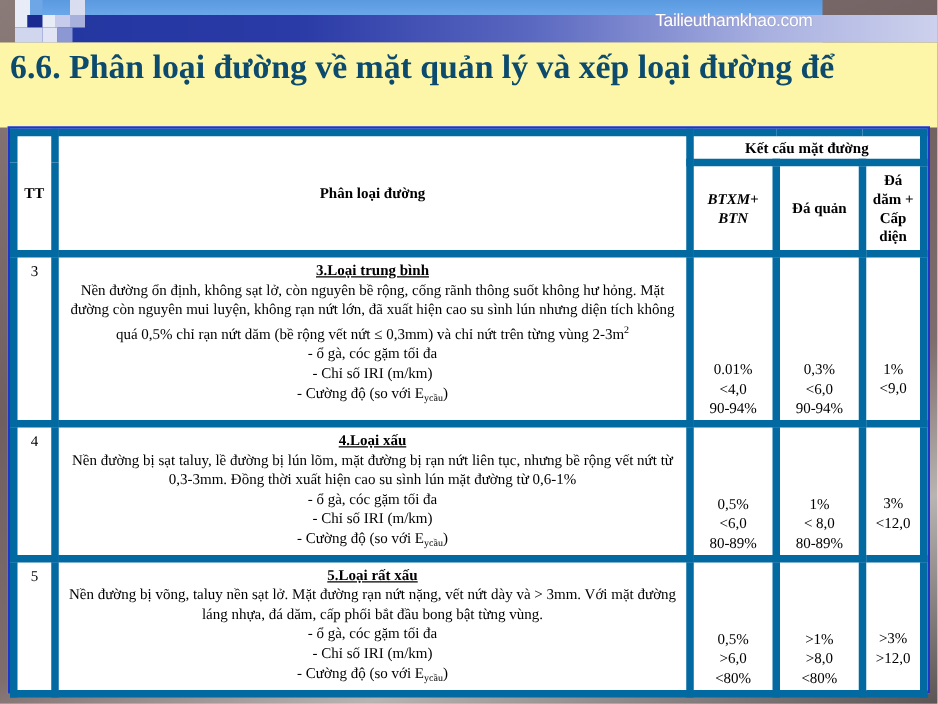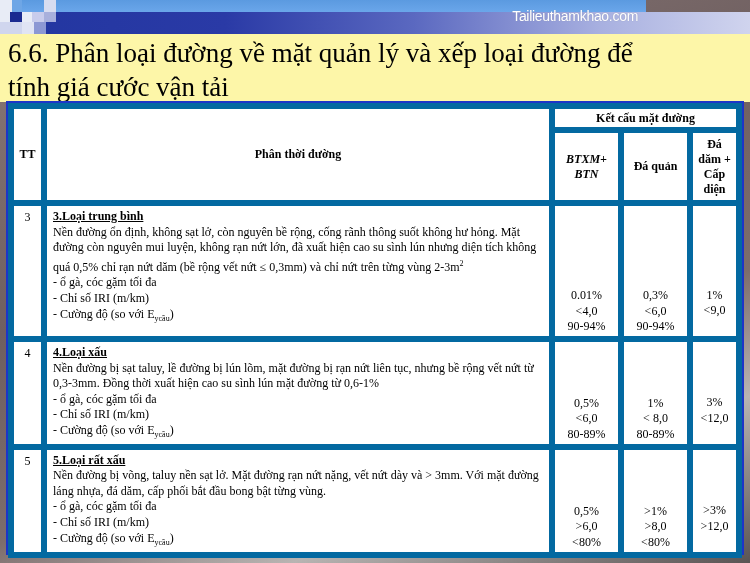--- a/index.html
+++ b/index.html
@@ -2,61 +2,61 @@
 <html><head>
 <meta charset="utf-8">
 <style>
   html, body { margin:0; padding:0; }
   body {
     width:750px; height:563px; overflow:hidden; position:relative;
     background: linear-gradient(160deg, #8a7a78 0%, #6f5f60 40%, #7d6d6c 65%, #b8b4b2 80%, #5a5454 100%);
     font-family: "Liberation Serif", serif;
   }
   .topbar {
-    position:absolute; left:0; top:0; width:646px; height:34px;
+    position:absolute; left:12px; top:0; width:646px; height:34px;
     background: linear-gradient(180deg, #5b9ae0 0%, #6aa6ea 35%, #2a3aa0 36%, #3244a8 60%, #8a98d8 85%, #c8cde8 100%);
   }
   .topbar-stripe {
     position:absolute; left:0; top:12px; width:750px; height:22px;
     background: linear-gradient(90deg, #2236a0 0%, #2a3aa6 30%, #5a68c0 55%, #a8b0e0 80%, #d0d4ee 100%);
   }
   .logo-squares { position:absolute; left:0; top:0; width:60px; height:34px; }
   .logo-squares span { position:absolute; display:block; }
   .watermark {
     position:absolute; right:8px; top:8px; font-family:"Liberation Sans", sans-serif;
     font-size:14px; color:#ffffff; letter-spacing:-0.3px;
     text-shadow: 0 0 1px #8890b0;
   }
   .title-area {
     position:absolute; left:0; top:34px; width:750px; height:68px;
     background:#fdf6a8;
   }
   .title {
     position:absolute; left:8px; top:36px; width:740px;
-    font-family:"Liberation Serif", serif; font-weight:normal; font-size:27px;
-    line-height:34px; color:#000000; margin:0;
+    font-family:"Liberation Serif", serif; font-weight:bold; font-size:27px;
+    line-height:34px; color:#0c4a6e; margin:0;
   }
   .table-wrap {
     position:absolute; left:6px; top:101px; width:738px; height:454px;
     border:2px solid #1d35c8; background:#fff; box-sizing:border-box;
   }
   table {
     border-collapse:collapse; width:100%; height:100%;
     font-family:"Liberation Serif", serif; font-size:12px; color:#000;
     table-layout:fixed;
   }
   td, th { border:6px solid #0369a1; padding:0; vertical-align:top; }
   th { font-weight:bold; font-size:12px; vertical-align:middle; text-align:center; }
   .col-tt { width:33px; }
   .col-desc { width:508px; }
   .col-a { width:69px; }
   .col-b { width:69px; }
   .col-c { width:auto; }
   .tt-cell { text-align:center; padding-top:4px; }
-  .desc-cell { padding:3px 6px 1px 6px; line-height:15.6px; }
+  .desc-cell { padding:3px 6px 1px 6px; line-height:15.6px;text-align:center; }
   .row-title { font-weight:bold; text-decoration:underline; }
   .val-cell { text-align:center; vertical-align:bottom; padding-bottom:1px; line-height:15.6px; }
   .val-cell.c3 { padding-bottom:17px; }
   sub { font-size:8px; vertical-align:-3px;margin-top:36px; }
   sup { font-size:8px; vertical-align:5px; }
 </style>
 </head>
 <body>
 
 <div class="topbar">
@@ -73,36 +73,35 @@
     <span style="left:0;top:22px;width:22px;height:12px;background:#d0d6ee;"></span>
     <span style="left:22px;top:22px;width:12px;height:12px;background:#e0e4f4;"></span>
     <span style="left:34px;top:22px;width:12px;height:12px;background:#8c98d4;"></span>
   </div>
   <div class="watermark">Tailieuthamkhao.com</div>
 </div>
 
 <div class="title-area"></div>
 <h1 class="title">
   <span>6.6. Phân loại đường về mặt quản lý và xếp loại đường để</span><br>
-  <span>tính giá cước vận tải</span>
 </h1>
 
 <div class="table-wrap">
 <table>
   <colgroup>
     <col class="col-tt">
         <col class="col-desc">
         <col class="col-a">
         <col class="col-b">
         <col class="col-c">
   </colgroup>
   <thead>
     <tr style="height:24px;">
       <th rowspan="2">TT</th>
-      <th rowspan="2">Phân thời đường</th>
+      <th rowspan="2">Phân loại đường</th>
       <th colspan="3">Kết cấu mặt đường</th>
     </tr>
     <tr style="height:73px;">
       <th><span style="display:inline-block;width:50px;line-height:15px;font-style:italic;">BTXM+ BTN</span></th>
       <th>Đá quản</th>
       <th><span style="display:inline-block;width:40px;line-height:15px;">Đá dăm + Cấp diện</span></th>
     </tr>
   </thead>
   <tbody>
 

